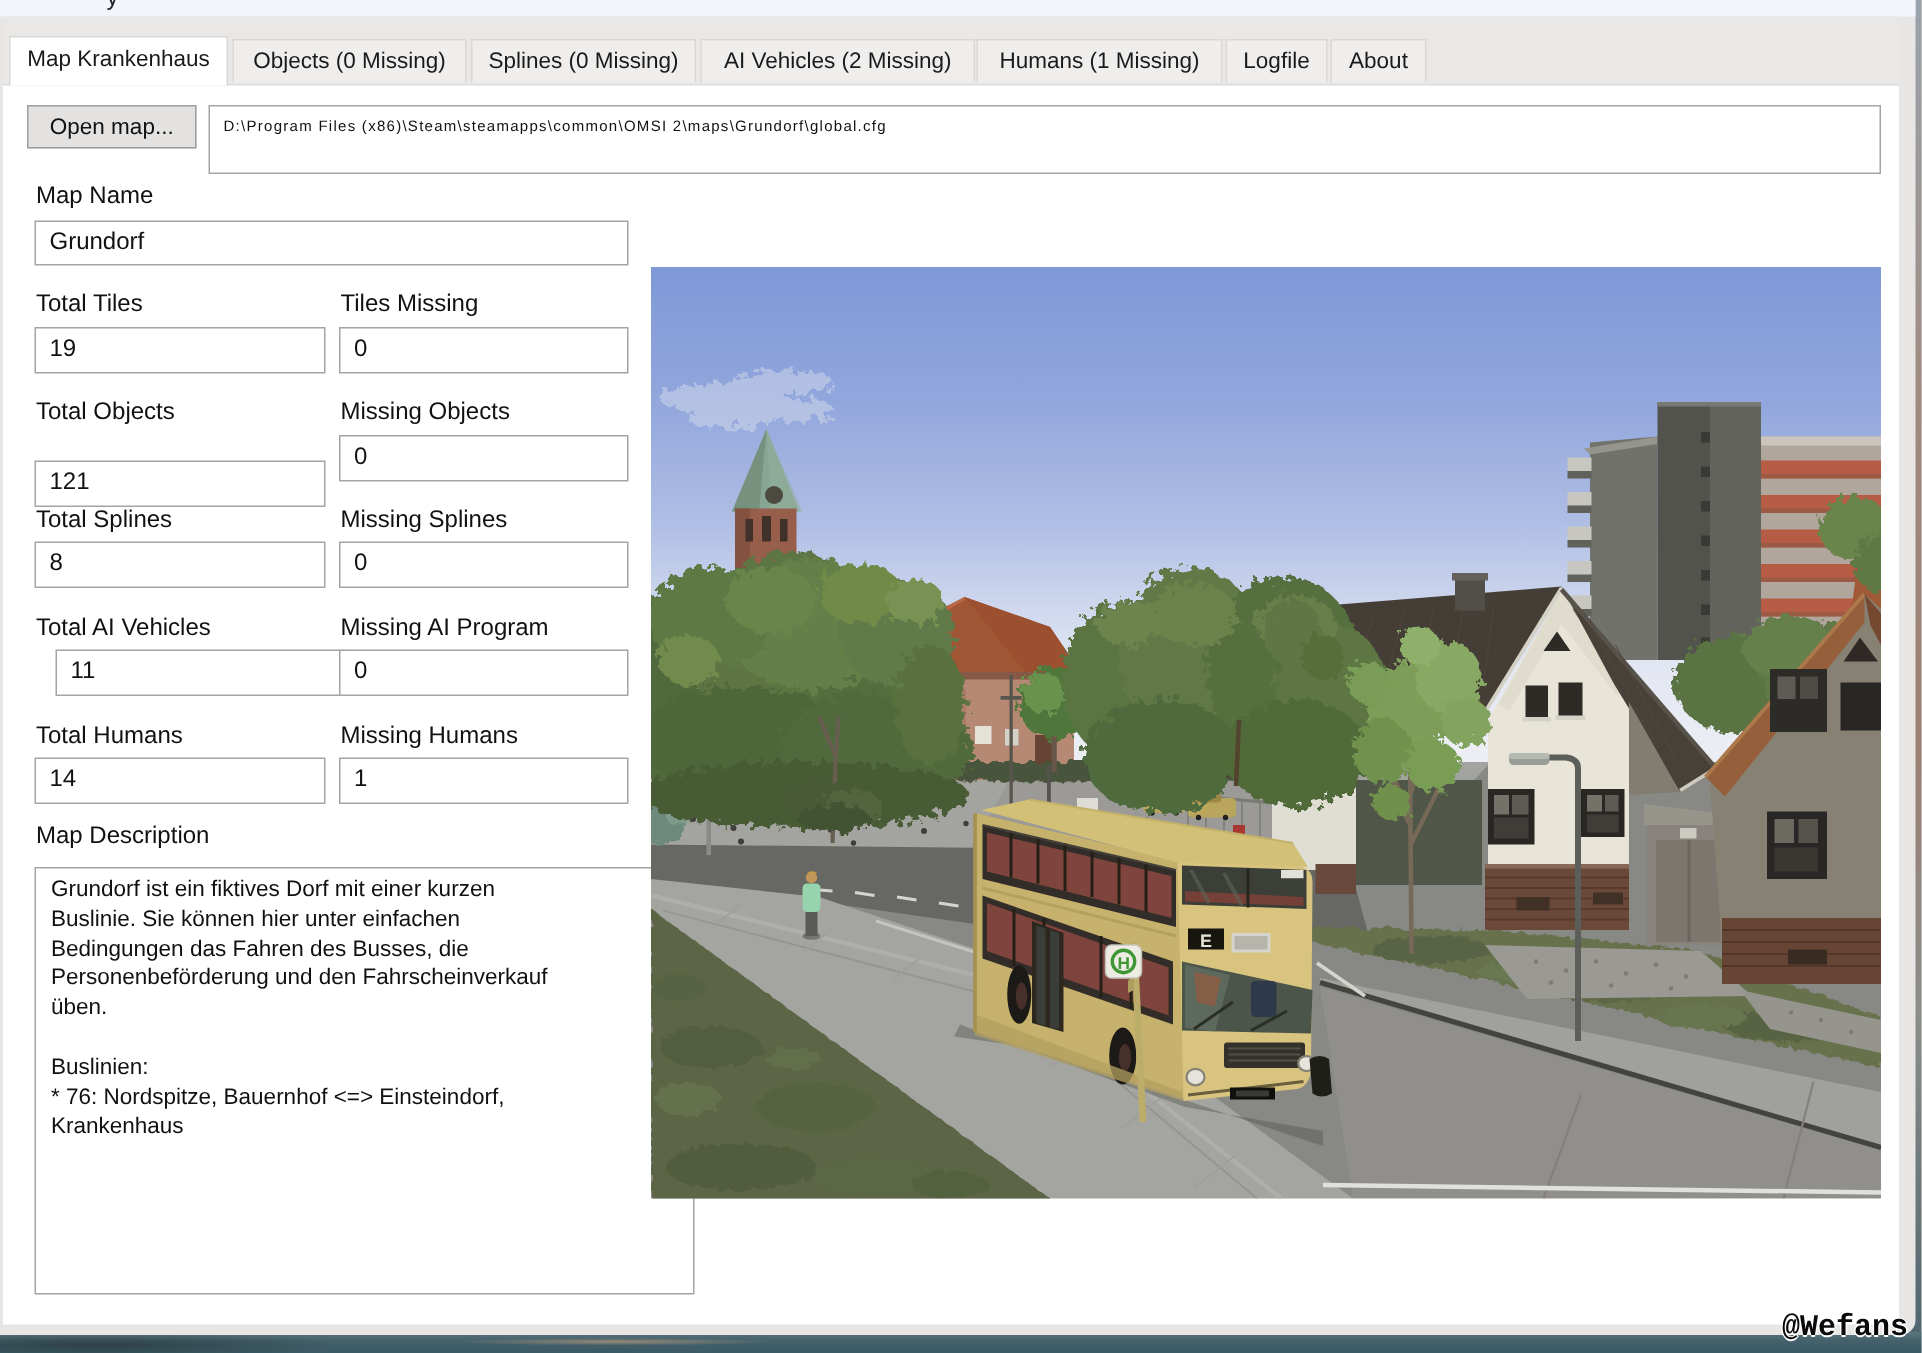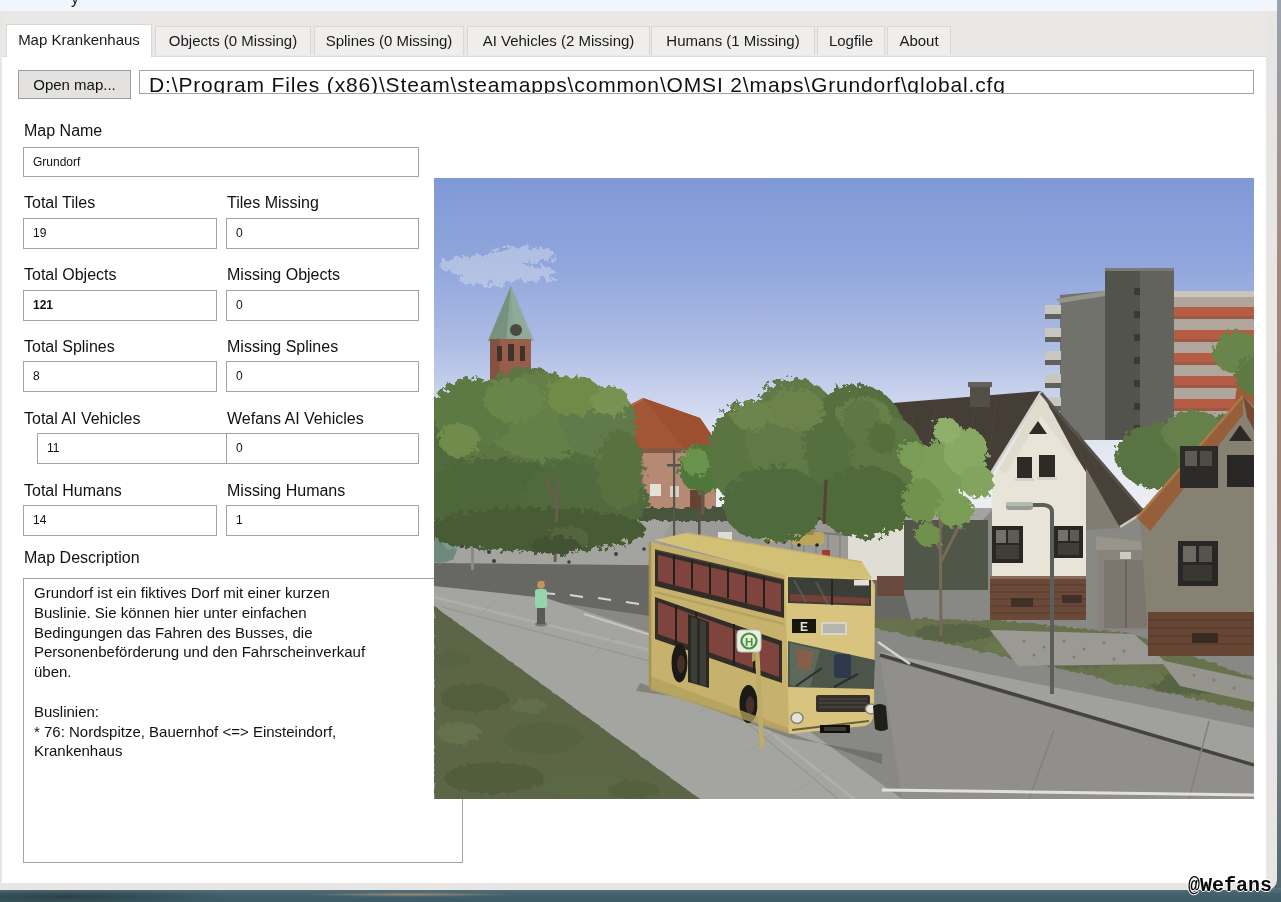--- a/index.html
+++ b/index.html
@@ -16,21 +16,21 @@
 #titlebar { position:absolute; left:0; top:0; width:1277px; height:11px; background:#f2f5fb; overflow:hidden; }
 #titlebar .t { position:absolute; left:71px; top:-10px; font-size:16px; color:#222; }
 #tabarea { position:absolute; left:2px; top:11px; width:1265px; height:45px; background:#e9e8e6; }
 #content { position:absolute; left:2px; top:56px; width:1264px; height:827px; background:#ffffff; border-top:1px solid #dcdcdc; }
 .tab { position:absolute; top:15px; height:29px; background:#efeeec; border:1px solid #d9d8d5; border-bottom:none;
   font-size:15px; color:#1a1a1a; text-align:center; line-height:28px; }
 .tab.active { top:13px; height:33px; background:#ffffff; z-index:3; line-height:30px; }
 
 .btn { position:absolute; left:16px; top:13px; width:113px; height:29px; background:#e3e2e0; border:1px solid #9d9c9a;
   font-size:15px; text-align:center; line-height:27px; color:#111; }
-.tbox { position:absolute; background:#fff; border:1px solid #a5a4a2; font-size:12px; color:#111; line-height:28px; padding-left:9px; white-space:nowrap; overflow:hidden; }
+.tbox { position:absolute; background:#fff; border:1px solid #a5a4a2; font-size:16px; color:#111; line-height:28px; padding-left:9px; white-space:nowrap; overflow:hidden; }
 .lab { position:absolute; font-size:16px; color:#111; }
 #desc { position:absolute; left:21px; top:521px; width:440px; height:285px; background:#fff; border:1px solid #a5a4a2;
   font-size:15px; color:#111; line-height:19.8px; padding:4px 8px 0 10px; }
 #scene { position:absolute; left:432px; top:121px; width:820px; height:621px; filter:saturate(0.93) brightness(0.985) blur(0.35px); }
 #watermark { position:absolute; left:1188px; top:874px; font-family:"Liberation Mono", monospace; font-weight:bold;
   font-size:20px; color:#0a0a0a; letter-spacing:0px; z-index:9;
   text-shadow:-1px 0 0 #fff, 1px 0 0 #fff, 0 -1px 0 #fff, 0 1px 0 #fff; }
 </style>
 </head>
 <body>
@@ -46,42 +46,42 @@
     <div class="tab active" style="left:4px;  width:146px;">Map Krankenhaus</div>
     <div class="tab" style="left:153px; width:156px;">Objects (0 Missing)</div>
     <div class="tab" style="left:312px; width:150px;">Splines (0 Missing)</div>
     <div class="tab" style="left:465px; width:183px;">AI Vehicles (2 Missing)</div>
     <div class="tab" style="left:649px; width:164px;">Humans (1 Missing)</div>
     <div class="tab" style="left:815px; width:68px;">Logfile</div>
     <div class="tab" style="left:885px; width:64px;">About</div>
   </div>
   <div id="content">
     <div class="btn">Open map...</div>
-    <div class="tbox" style="left:137px; top:13px; width:1115px; height:24px; letter-spacing:0.85px; font-size:21px;">D:\Program Files (x86)\Steam\steamapps\common\OMSI 2\maps\Grundorf\global.cfg</div>
+    <div class="tbox" style="left:137px; top:13px; width:1115px; height:46px; letter-spacing:0.85px; font-size:10px;">D:\Program Files (x86)\Steam\steamapps\common\OMSI 2\maps\Grundorf\global.cfg</div>
 
     <div class="lab" style="left:22px; top:65px;">Map Name</div>
     <div class="tbox" style="left:21px; top:90px; width:396px; height:30px;">Grundorf</div>
 
     <div class="lab" style="left:22px; top:137px;">Total Tiles</div>
     <div class="lab" style="left:225px; top:137px;">Tiles Missing</div>
     <div class="tbox" style="left:21px; top:161px; width:194px; height:31px;">19</div>
     <div class="tbox" style="left:224px; top:161px; width:193px; height:31px;">0</div>
 
     <div class="lab" style="left:22px; top:209px;">Total Objects</div>
     <div class="lab" style="left:225px; top:209px;">Missing Objects</div>
-    <div class="tbox" style="left:21px; top:233px; width:194px; height:31px;font-weight:bold;">121</div>
+    <div class="tbox" style="left:21px; top:250px; width:194px; height:31px;">121</div>
     <div class="tbox" style="left:224px; top:233px; width:193px; height:31px;">0</div>
 
     <div class="lab" style="left:22px; top:281px;">Total Splines</div>
     <div class="lab" style="left:225px; top:281px;">Missing Splines</div>
     <div class="tbox" style="left:21px; top:304px; width:194px; height:31px;">8</div>
     <div class="tbox" style="left:224px; top:304px; width:193px; height:31px;">0</div>
 
     <div class="lab" style="left:22px; top:353px;">Total AI Vehicles</div>
-    <div class="lab" style="left:225px; top:353px;">Wefans AI Vehicles</div>
+    <div class="lab" style="left:225px; top:353px;">Missing AI Program</div>
     <div class="tbox" style="left:21px; top:376px; width:194px; height:31px;margin-left:14px;">11</div>
     <div class="tbox" style="left:224px; top:376px; width:193px; height:31px;">0</div>
 
     <div class="lab" style="left:22px; top:425px;">Total Humans</div>
     <div class="lab" style="left:225px; top:425px;">Missing Humans</div>
     <div class="tbox" style="left:21px; top:448px; width:194px; height:31px;">14</div>
     <div class="tbox" style="left:224px; top:448px; width:193px; height:31px;">1</div>
 
     <div class="lab" style="left:22px; top:492px;">Map Description</div>
     <div id="desc">Grundorf ist ein fiktives Dorf mit einer kurzen<br>Buslinie. Sie können hier unter einfachen<br>Bedingungen das Fahren des Busses, die<br>Personenbeförderung und den Fahrscheinverkauf<br>üben.<br><br>Buslinien:<br>* 76: Nordspitze, Bauernhof &lt;=&gt; Einsteindorf,<br>Krankenhaus</div>

